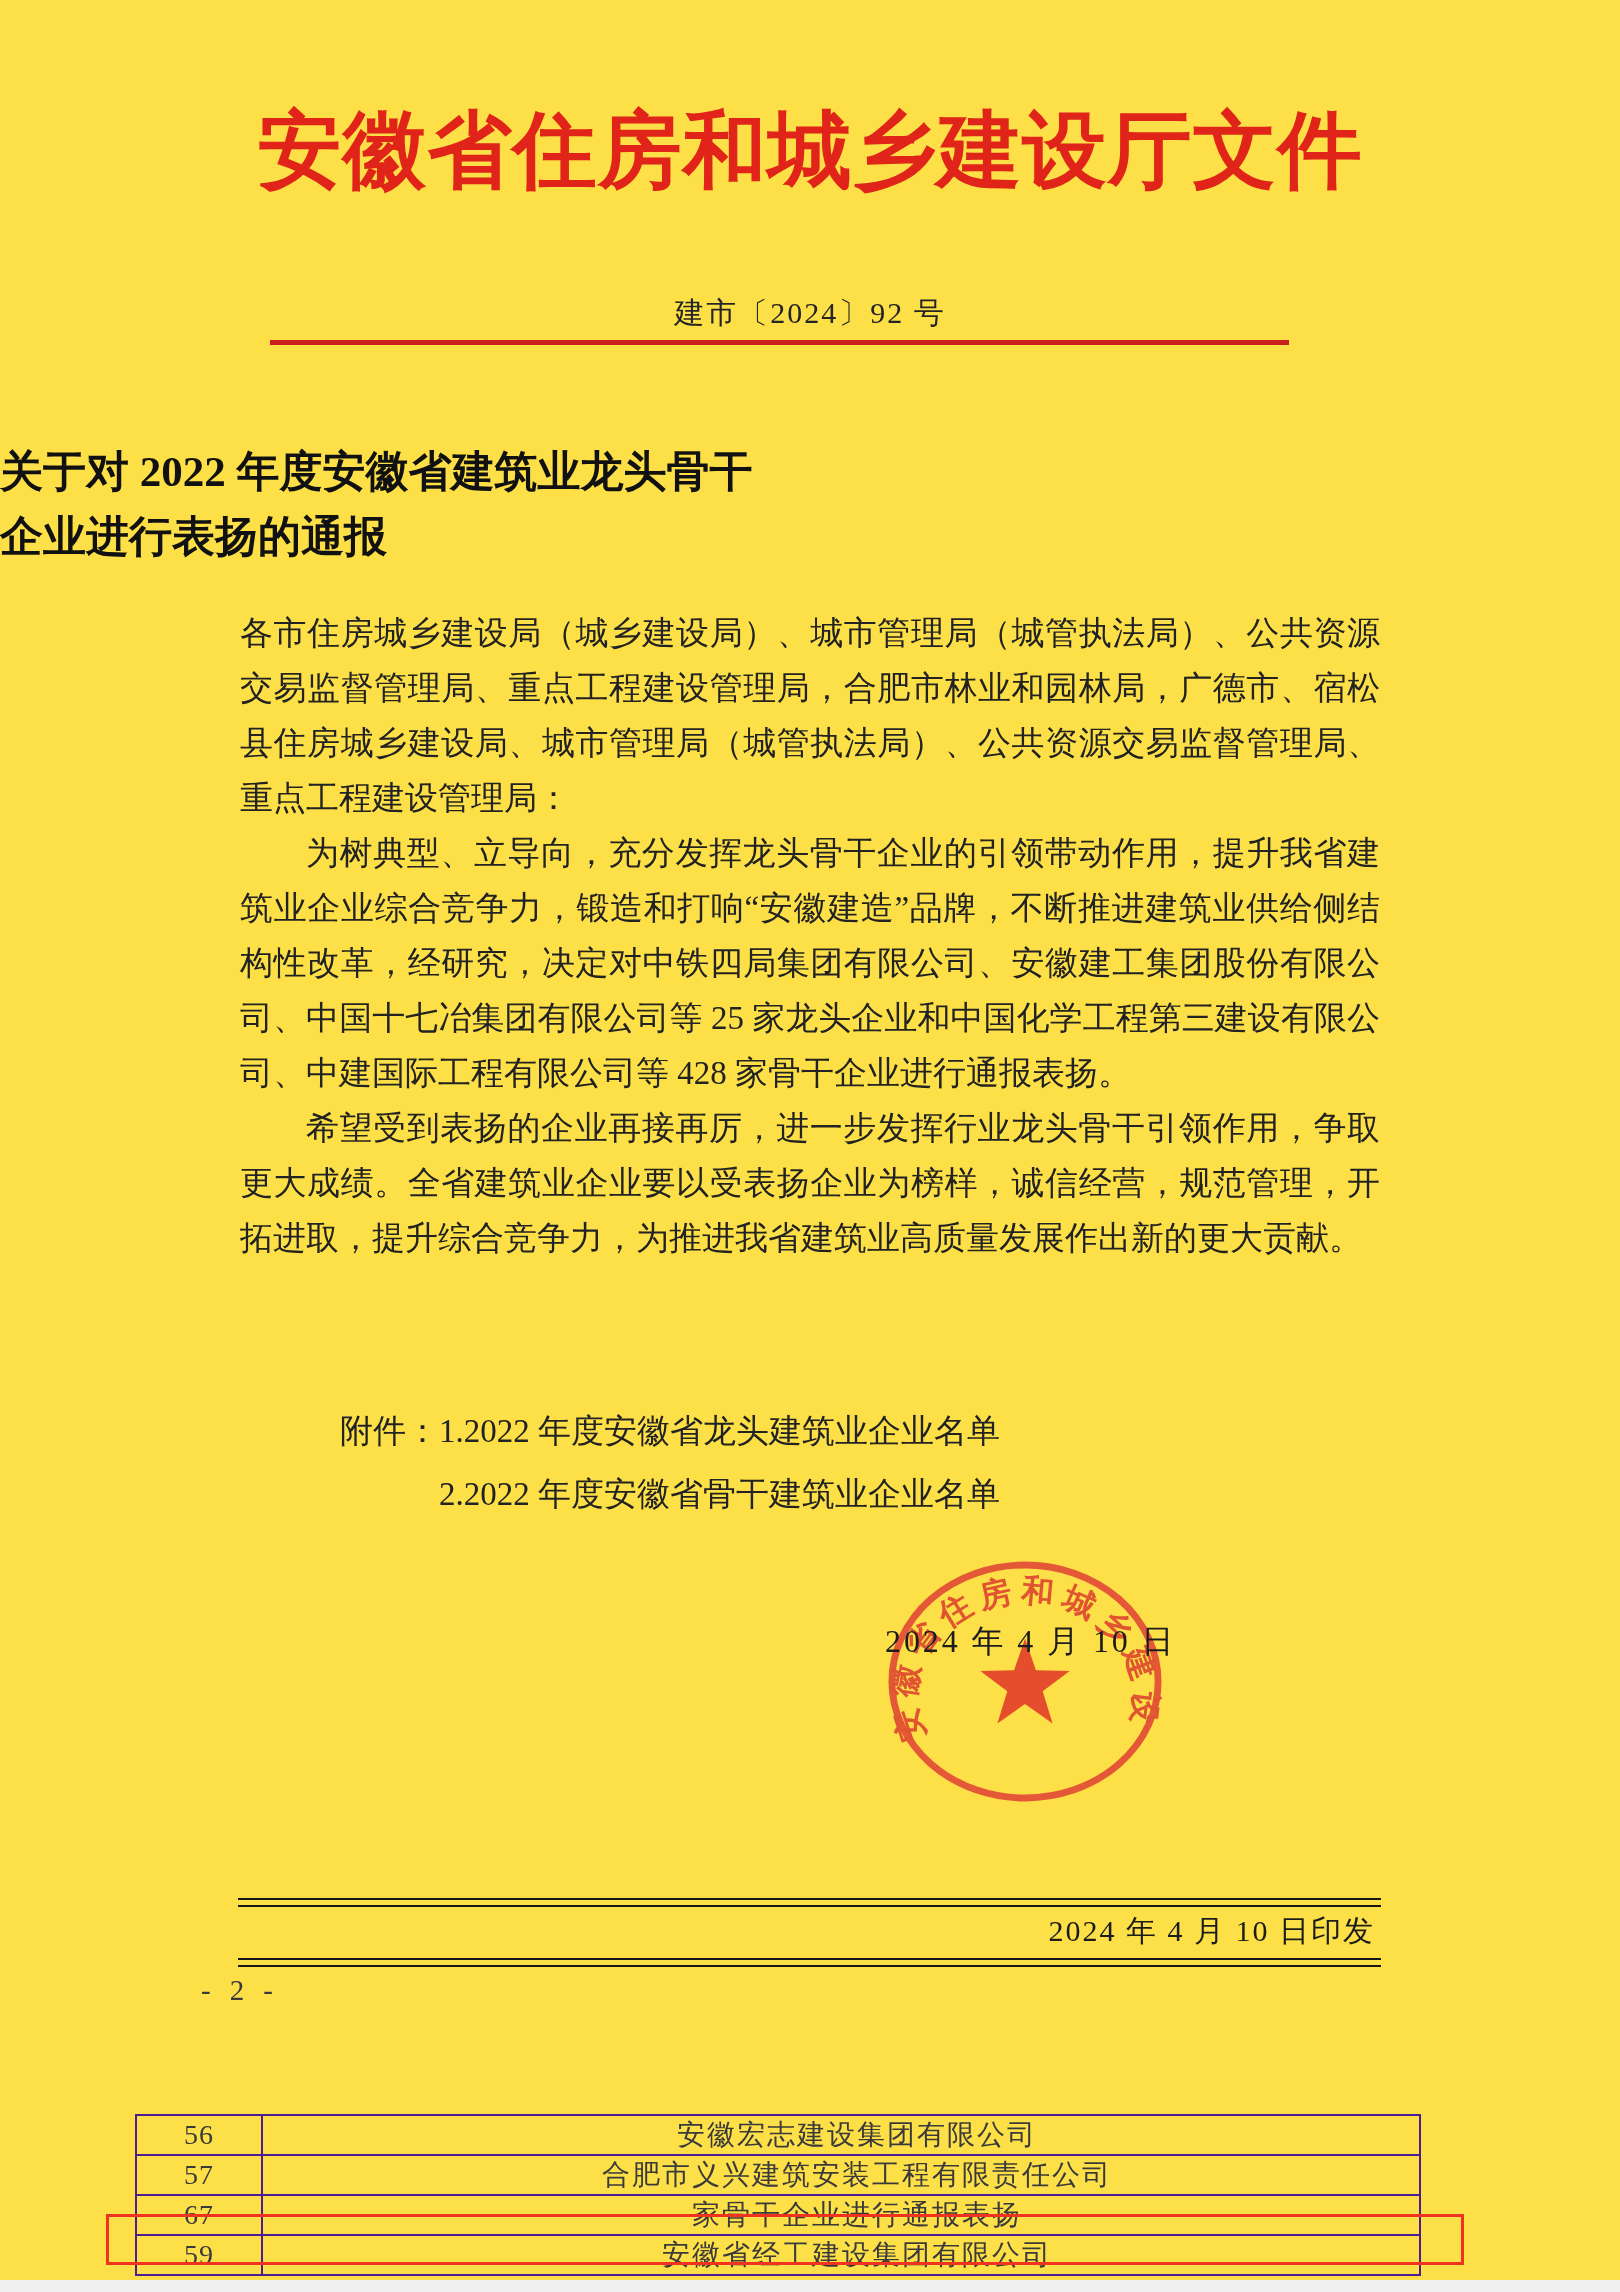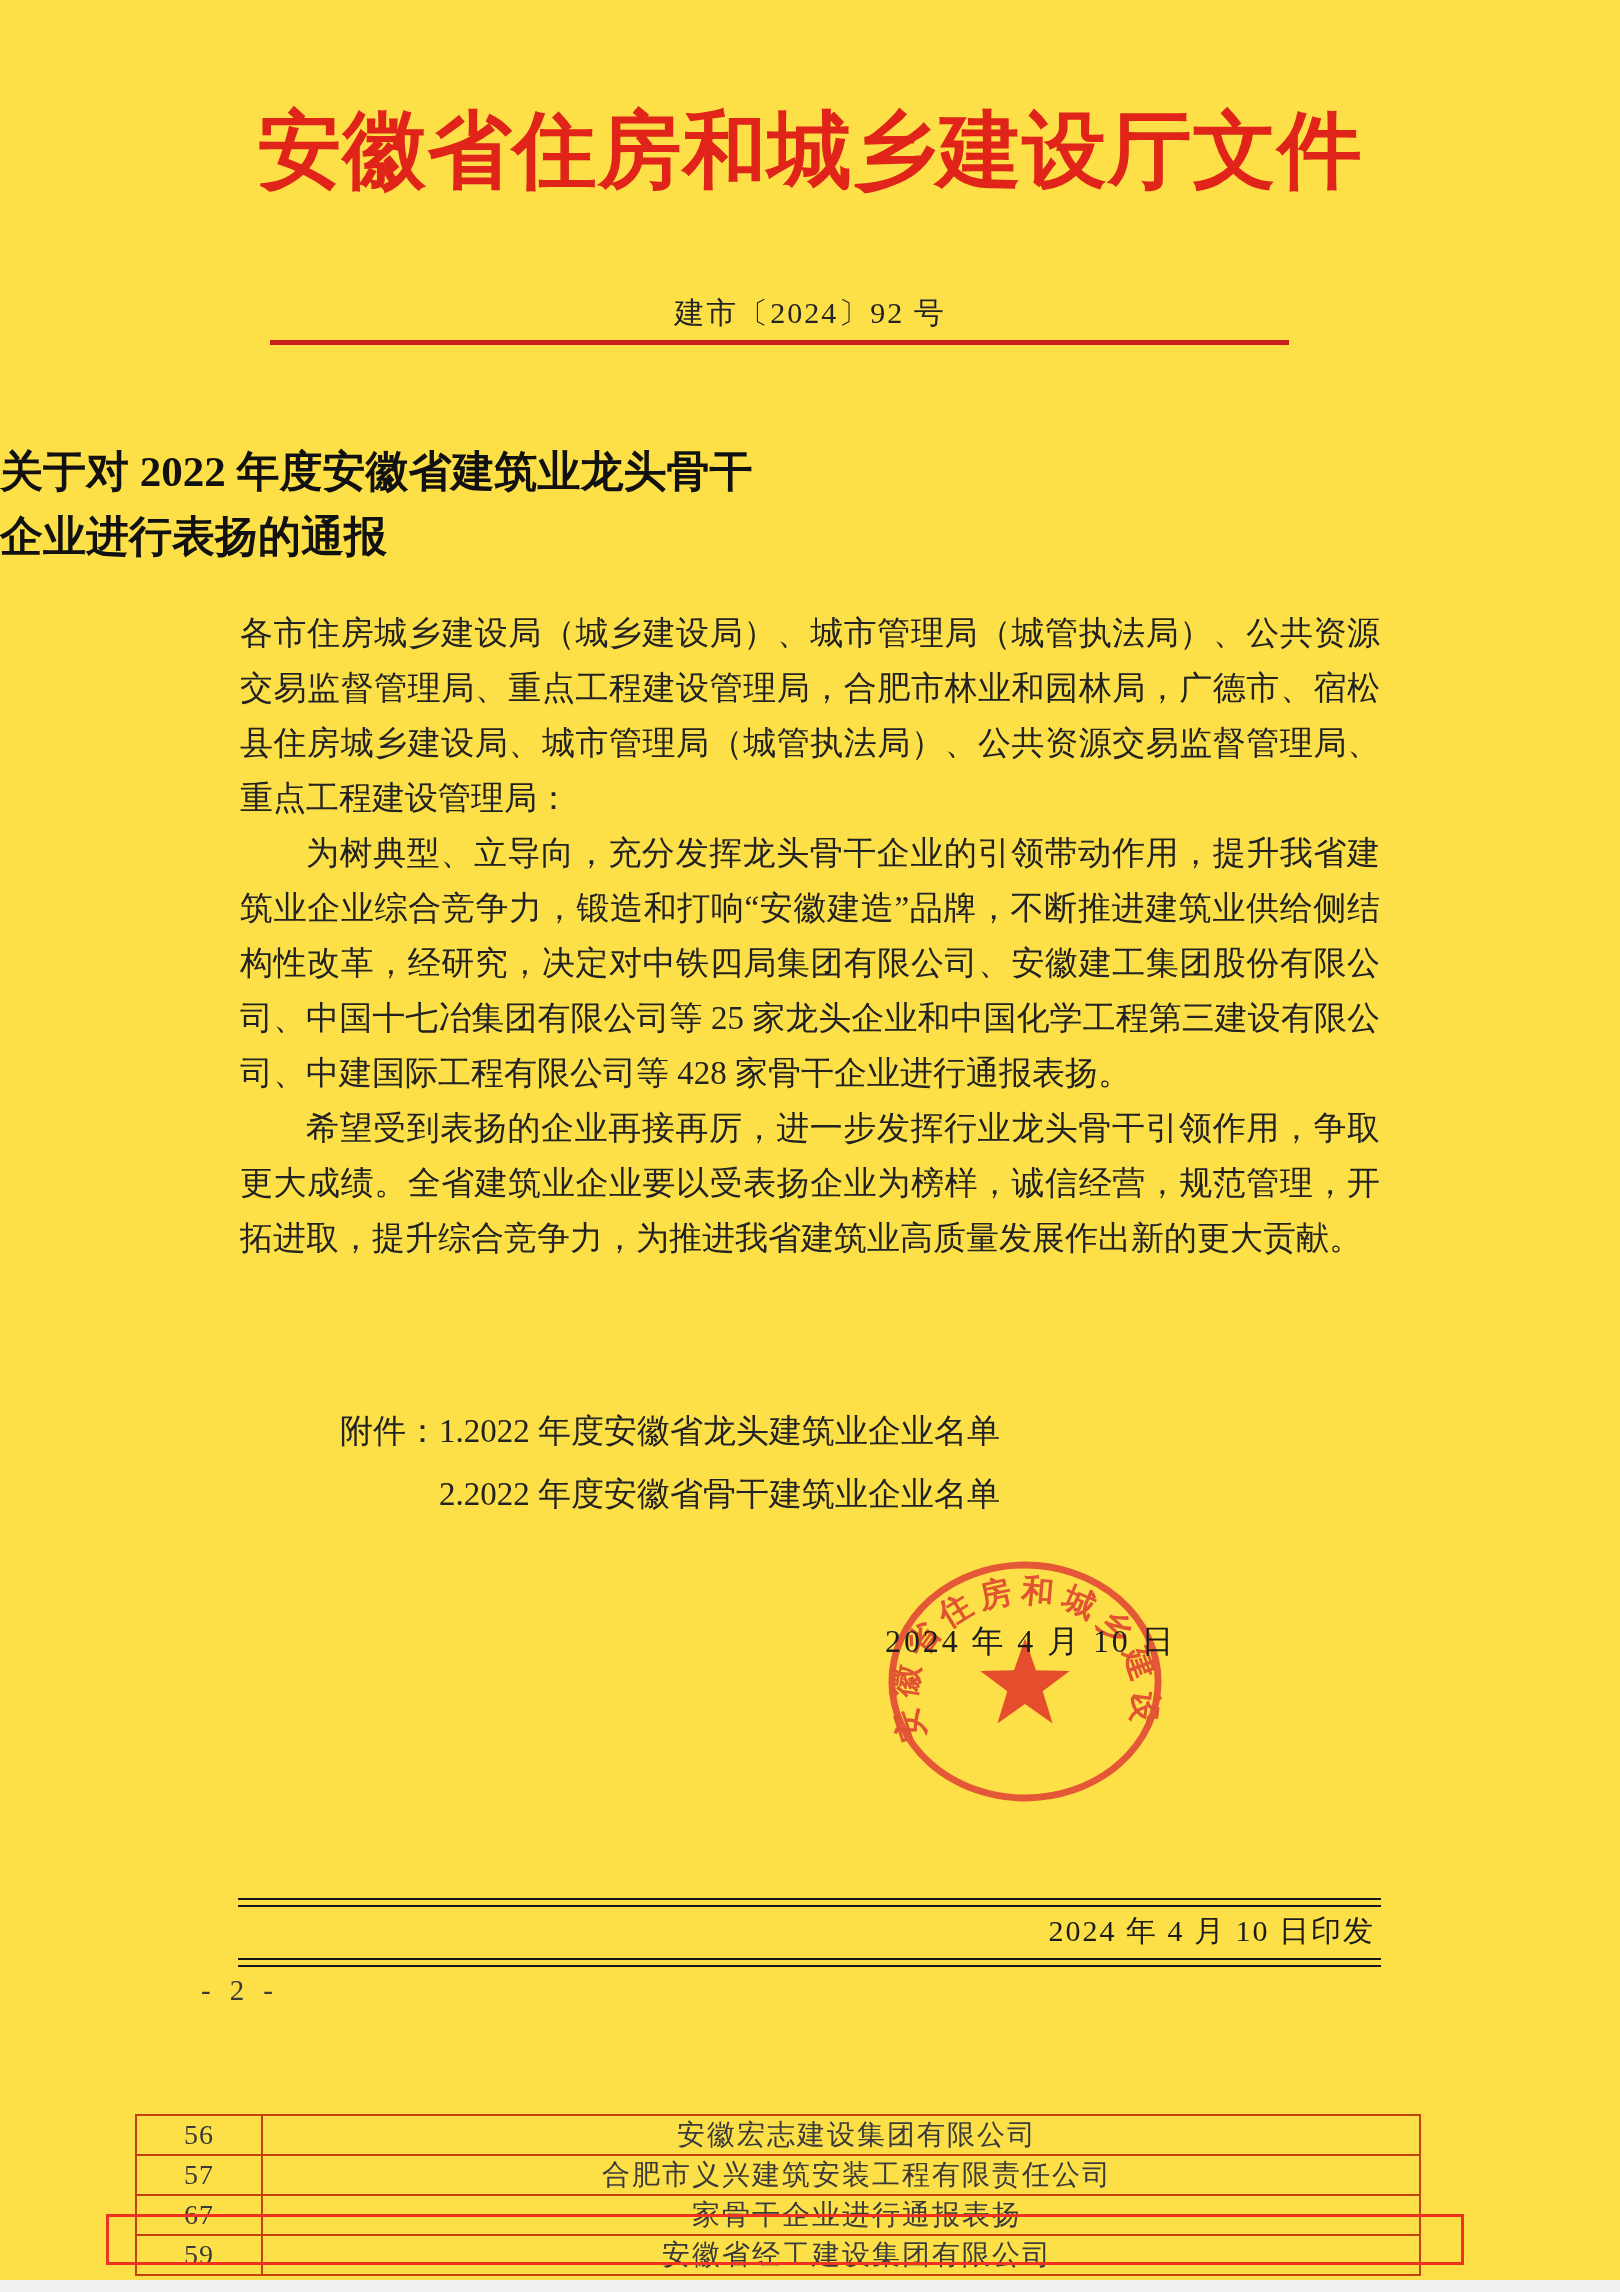--- a/index.html
+++ b/index.html
@@ -79,21 +79,21 @@
     position:absolute;left:201px;top:1974px;
     font-size:29px;letter-spacing:5.9px;color:#3a3a3a;white-space:nowrap;
   }
   
   .company-table{
     position:absolute;left:135px;top:2114px;width:1286px;
     border-collapse:collapse;table-layout:fixed;
     font-size:28px;color:#3a3a3a;
   }
   .company-table td{
-    border:2px solid #c2410c;
+    border:2px solid #4c1d95;
     height:29px;padding:0;
     white-space:nowrap;overflow:hidden;
   }
   .company-table td.no{width:124px;text-align:center;letter-spacing:1px;}
   .company-table td.name{padding-left:32px;text-align:center;letter-spacing:2px;}
   .highlight-box{
     position:absolute;left:106px;top:2214px;width:1352px;height:45px;
     border:3.9px solid #ee3420;background:transparent;z-index:6;
   }
   .bottom-strip{

